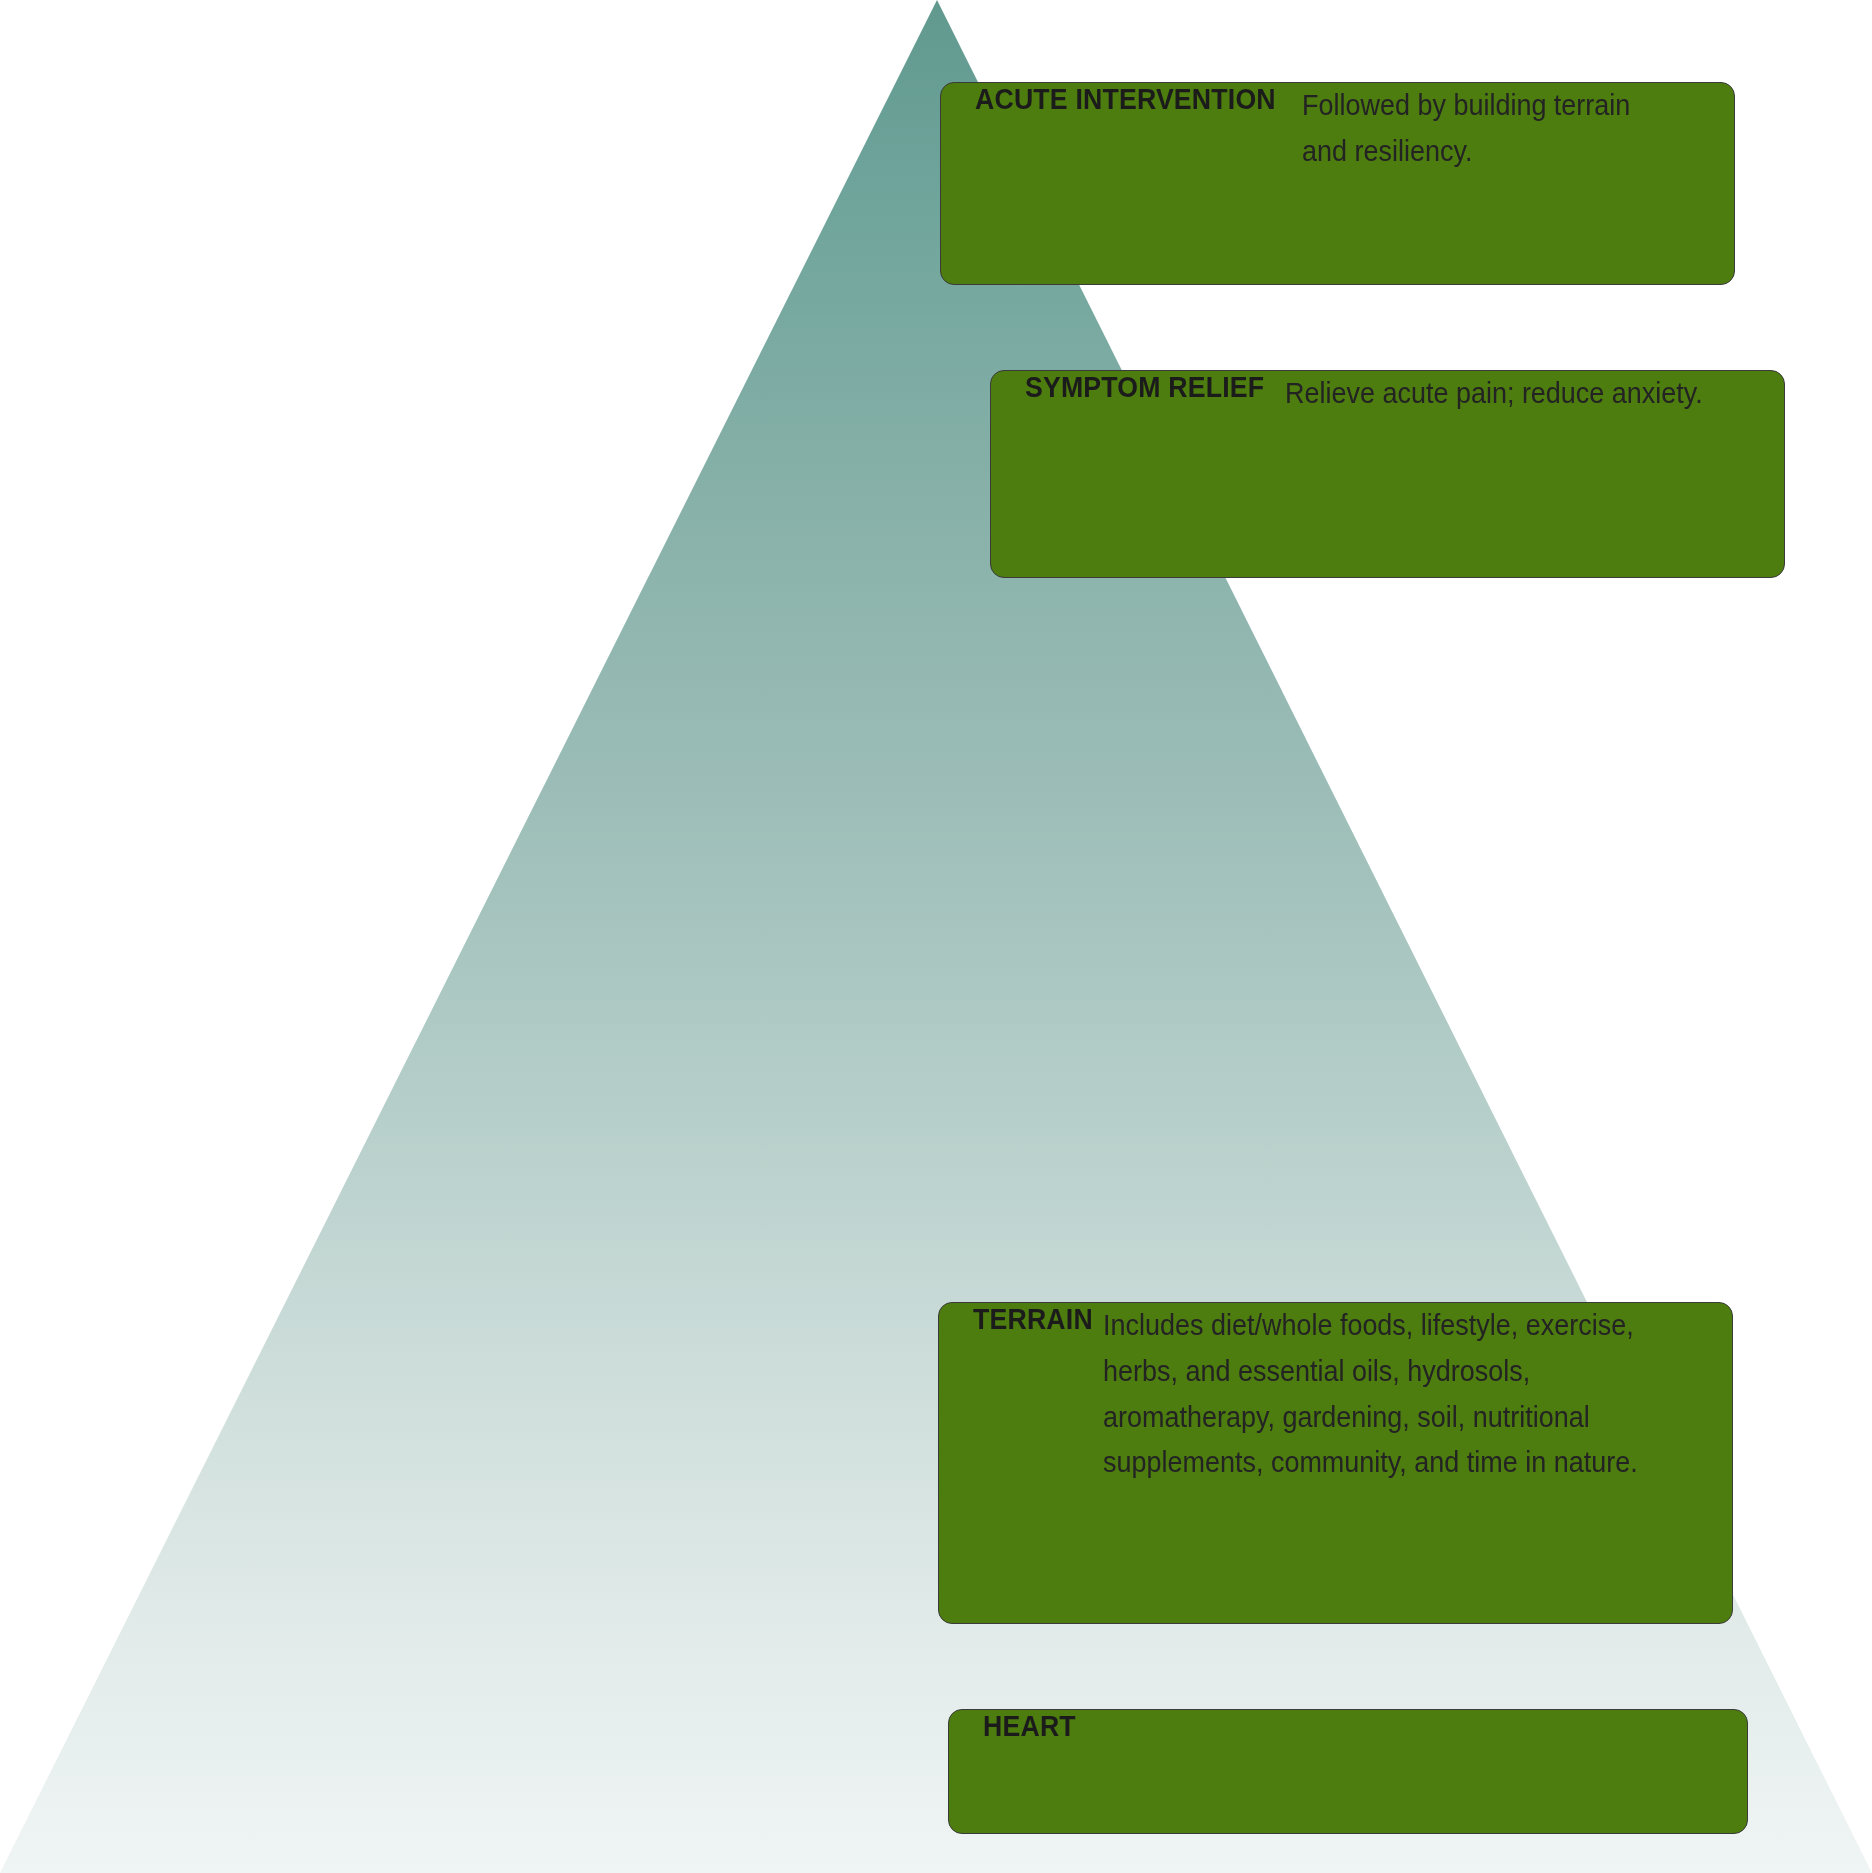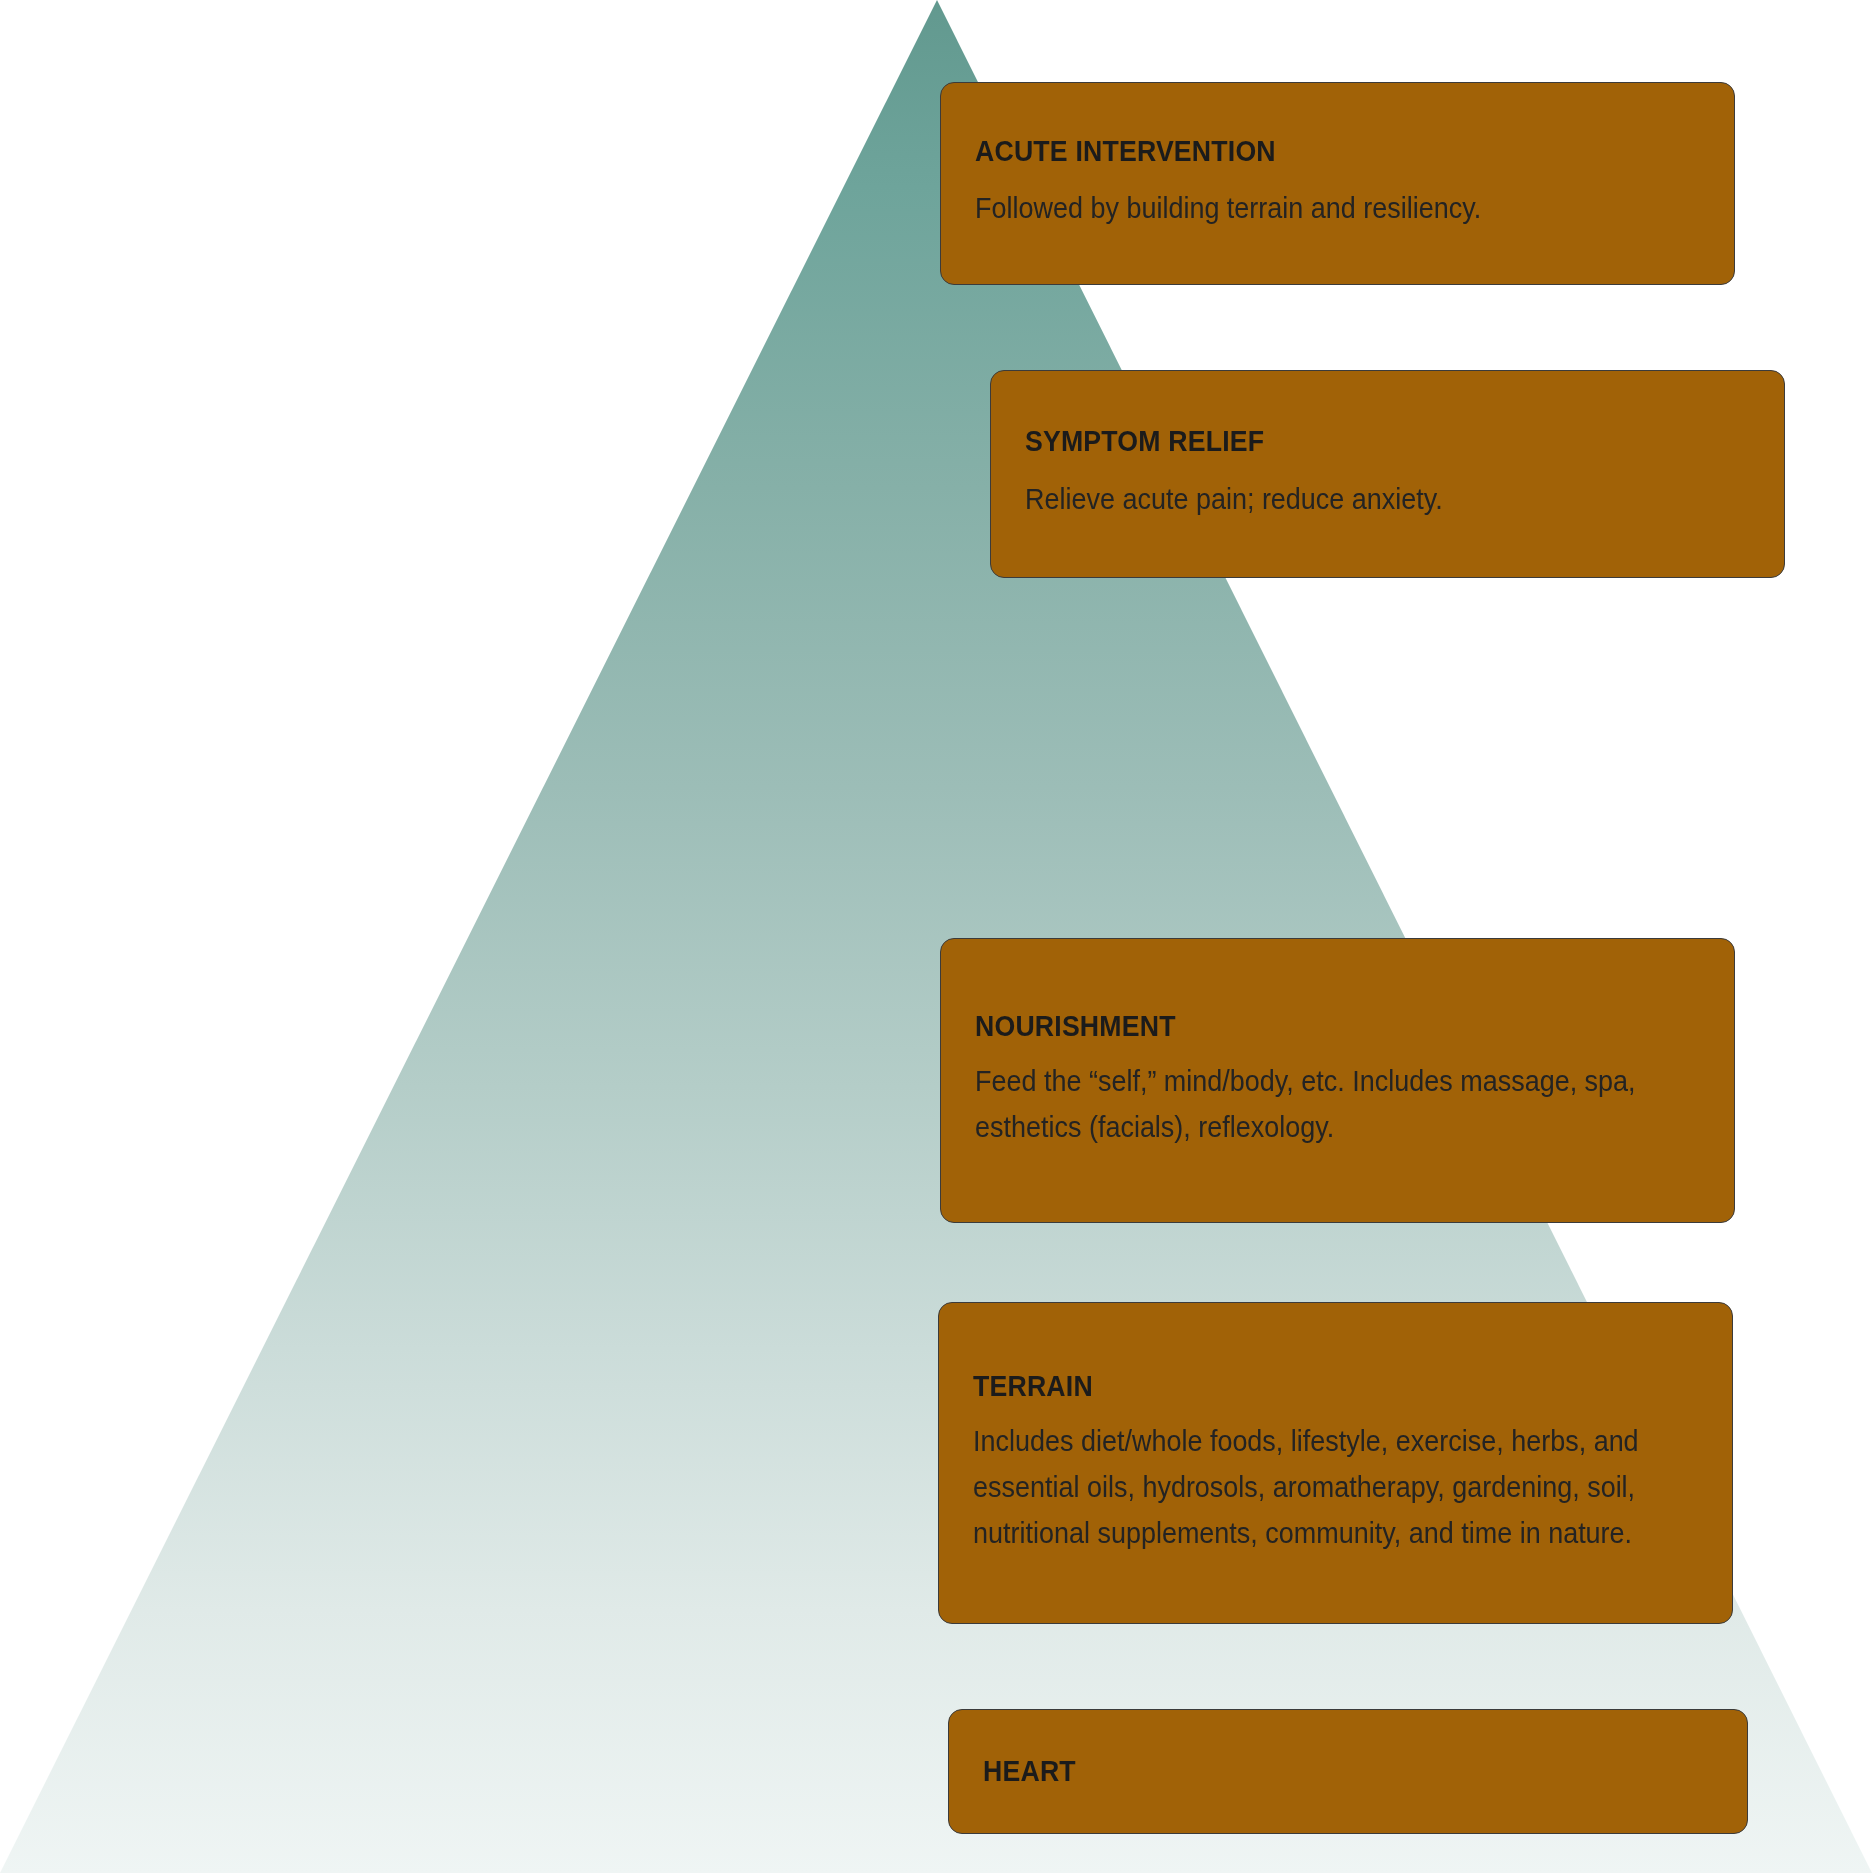--- a/index.html
+++ b/index.html
@@ -26,27 +26,27 @@
     position: absolute;
     inset: 0;
     width: 1872px;
     height: 1873px;
   }
 
   
   .card {
     position: absolute;
     box-sizing: border-box;
-    background: #a16207;
+    background: #4d7c0f;
     border: 1.6px solid #3b3b3b;
     border-radius: 14px;
     padding: 0 34px;
     display: flex;
-    flex-direction: column;
-    justify-content: center;
+    flex-direction: row;
+    justify-content: flex-start;
   }
 
   .card-title {
     font-size: 29px;
     font-weight: 700;
     color: #1b1b1b;
     letter-spacing: 0.2px;
     line-height: 1.15;
     margin: 0 0 18px 0;
     transform: scaleX(0.92);
@@ -107,24 +107,20 @@
     <div class="card-title">ACUTE INTERVENTION</div>
     <div class="card-body">Followed by building terrain and resiliency.</div>
   </div>
 
   <div class="card" id="card-symptom">
     <div class="card-title">SYMPTOM RELIEF</div>
     <div class="card-body">Relieve acute pain; reduce anxiety.</div>
   </div>
 
 
-  <div class="card" id="card-nourishment">
-    <div class="card-title">NOURISHMENT</div>
-    <div class="card-body">Feed the “self,” mind/body, etc. Includes massage, spa, esthetics (facials), reflexology.</div>
-  </div>
 
   <div class="card" id="card-terrain">
     <div class="card-title">TERRAIN</div>
     <div class="card-body">Includes diet/whole foods, lifestyle, exercise, herbs, and essential oils, hydrosols, aromatherapy, gardening, soil, nutritional supplements, community, and time in nature.</div>
   </div>
 
   <div class="card" id="card-heart">
     <div class="card-title only">HEART</div>
   </div>
 

